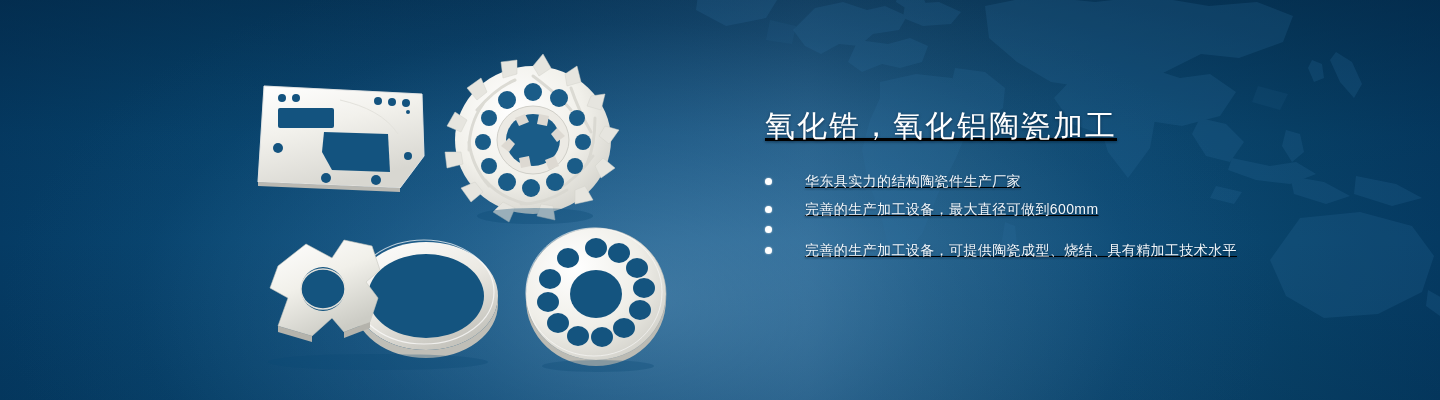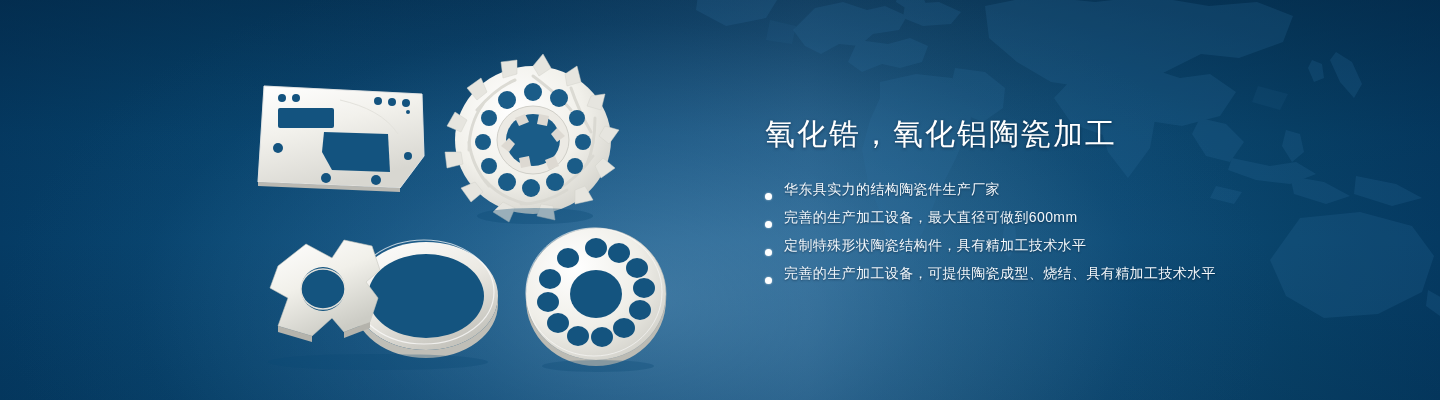--- a/index.html
+++ b/index.html
@@ -15,33 +15,34 @@
       linear-gradient(180deg, rgba(2,34,62,0.55) 0%, rgba(2,38,66,0.12) 34%, rgba(0,0,0,0) 60%, rgba(2,40,70,0.22) 100%),
       linear-gradient(90deg, #053b64 0%, #07456f 16%, #0c4c78 34%, #1d5a85 48%, #27638d 56%, #1b5880 66%, #0e4c76 78%, #084269 90%, #053a62 100%);
   }
   
   .worldmap {
     position:absolute; left:0; top:-10px; width:1440px; height:330px;
     opacity:0.40; pointer-events:none;
   }
   .worldmap svg { width:100%; height:100%; display:block; }
   
-  .content { position:absolute; left:765px; top:116px; width:620px; }
+  .content { position:absolute; left:765px; top:108px; width:620px;text-decoration:underline; }
   .headline {
     font-size:30px; line-height:1.2; color:#ffffff; letter-spacing:2px;
     font-weight:400; white-space:nowrap;
     text-shadow:0 1px 3px rgba(0,20,40,0.55);
   }
   .feature-list { list-style:none; margin-top:26px; }
   .feature-item {
-    display:flex; align-items:flex-end;
+    display:flex; align-items:center;
     font-size:14px; line-height:22px; color:#f2f7fb;
     margin-bottom:6px; letter-spacing:0.4px;
     text-shadow:0 1px 2px rgba(0,20,40,0.5);
     white-space:nowrap;
+    gap:21px;
   }
   .bullet {
     width:7px; height:7px; border-radius:50%;
     background:#ffffff; margin-right:12px; flex:0 0 auto;
     box-shadow:0 0 2px rgba(255,255,255,0.7);
   }
   
   .parts { position:absolute; left:0; top:0; width:740px; height:400px; pointer-events:none; }
   .parts svg { display:block; }
   .part { position:absolute; }
@@ -286,21 +287,20 @@
       <li class="feature-item">
         <span class="bullet"></span>
         <span>华东具实力的结构陶瓷件生产厂家</span>
       </li>
       <li class="feature-item">
         <span class="bullet"></span>
         <span>完善的生产加工设备，最大直径可做到600mm</span>
       </li>
       <li class="feature-item">
         <span class="bullet"></span>
-        <span>定制特殊形状陶瓷结构件，具有精加工技术水平</span>
       </li>
       <li class="feature-item">
         <span class="bullet"></span>
         <span>完善的生产加工设备，可提供陶瓷成型、烧结、具有精加工技术水平</span>
       </li>
     </ul>
   </div>
 
 </div>
 

